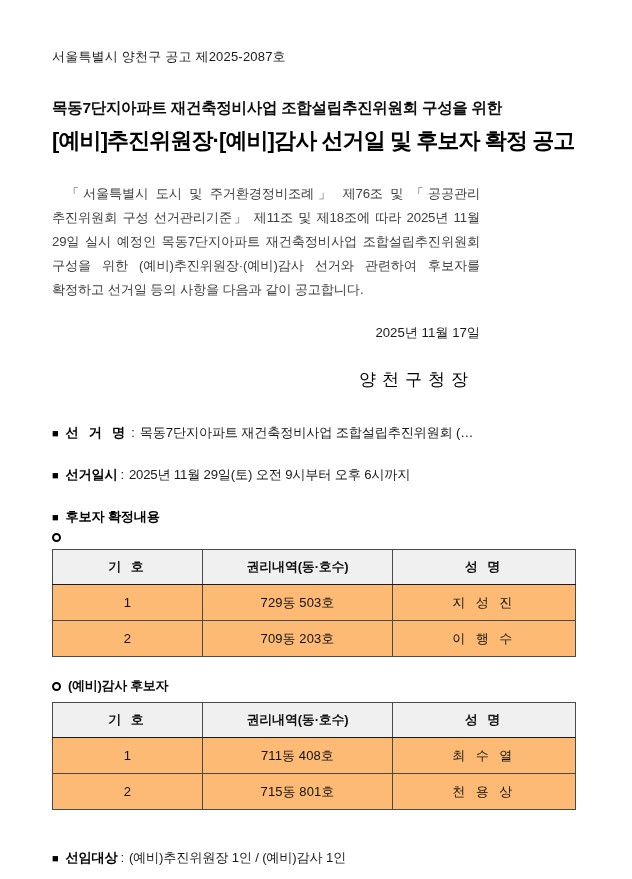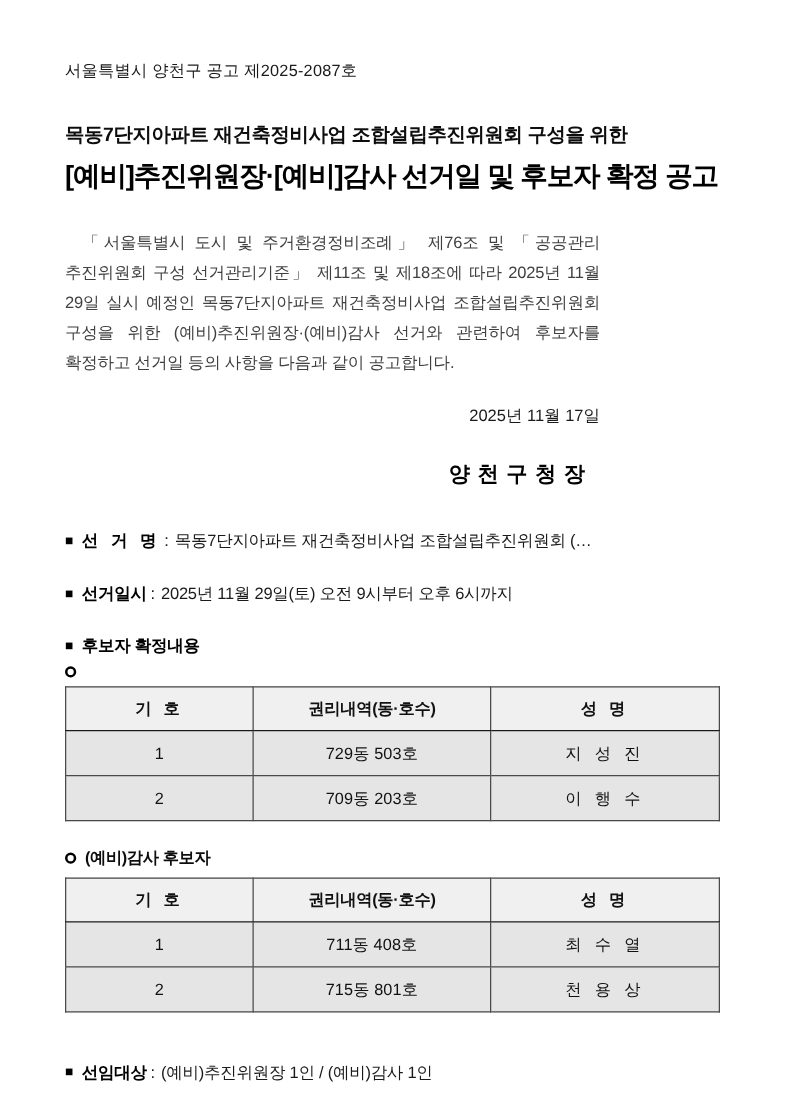--- a/index.html
+++ b/index.html
@@ -73,21 +73,21 @@
     font-size: 13.2px;
     letter-spacing: 0px;
     margin: 16px 0 26px 0;
     color: #1a1a1a;
   }
 
   
   .signer {
     text-align: right;
     font-size: 17px;
-    font-weight: bold;
+    font-weight: normal;
     letter-spacing: 6px;
     padding-right: 6px;
     margin: 0 0 32px 0;
     color: #000000;
   }
 
   
   .bullet-row {
     font-size: 13.2px;
     line-height: 20px;
@@ -145,21 +145,21 @@
     margin-right: 7px;
     flex: 0 0 auto;
   }
 
   
   table.cand-table {
     border-collapse: collapse;
     width: 523px;
     margin: 0 0 20px 0;
     table-layout: fixed;
-    background: #e5e5e5;
+    background: #fdba74;
     padding-left: 38px;
   }
   table.cand-table th,
   table.cand-table td {
     border: 1px solid #4a4a4a;
     text-align: center;
     color: #111;
     padding: 0;
   }
   table.cand-table th {

